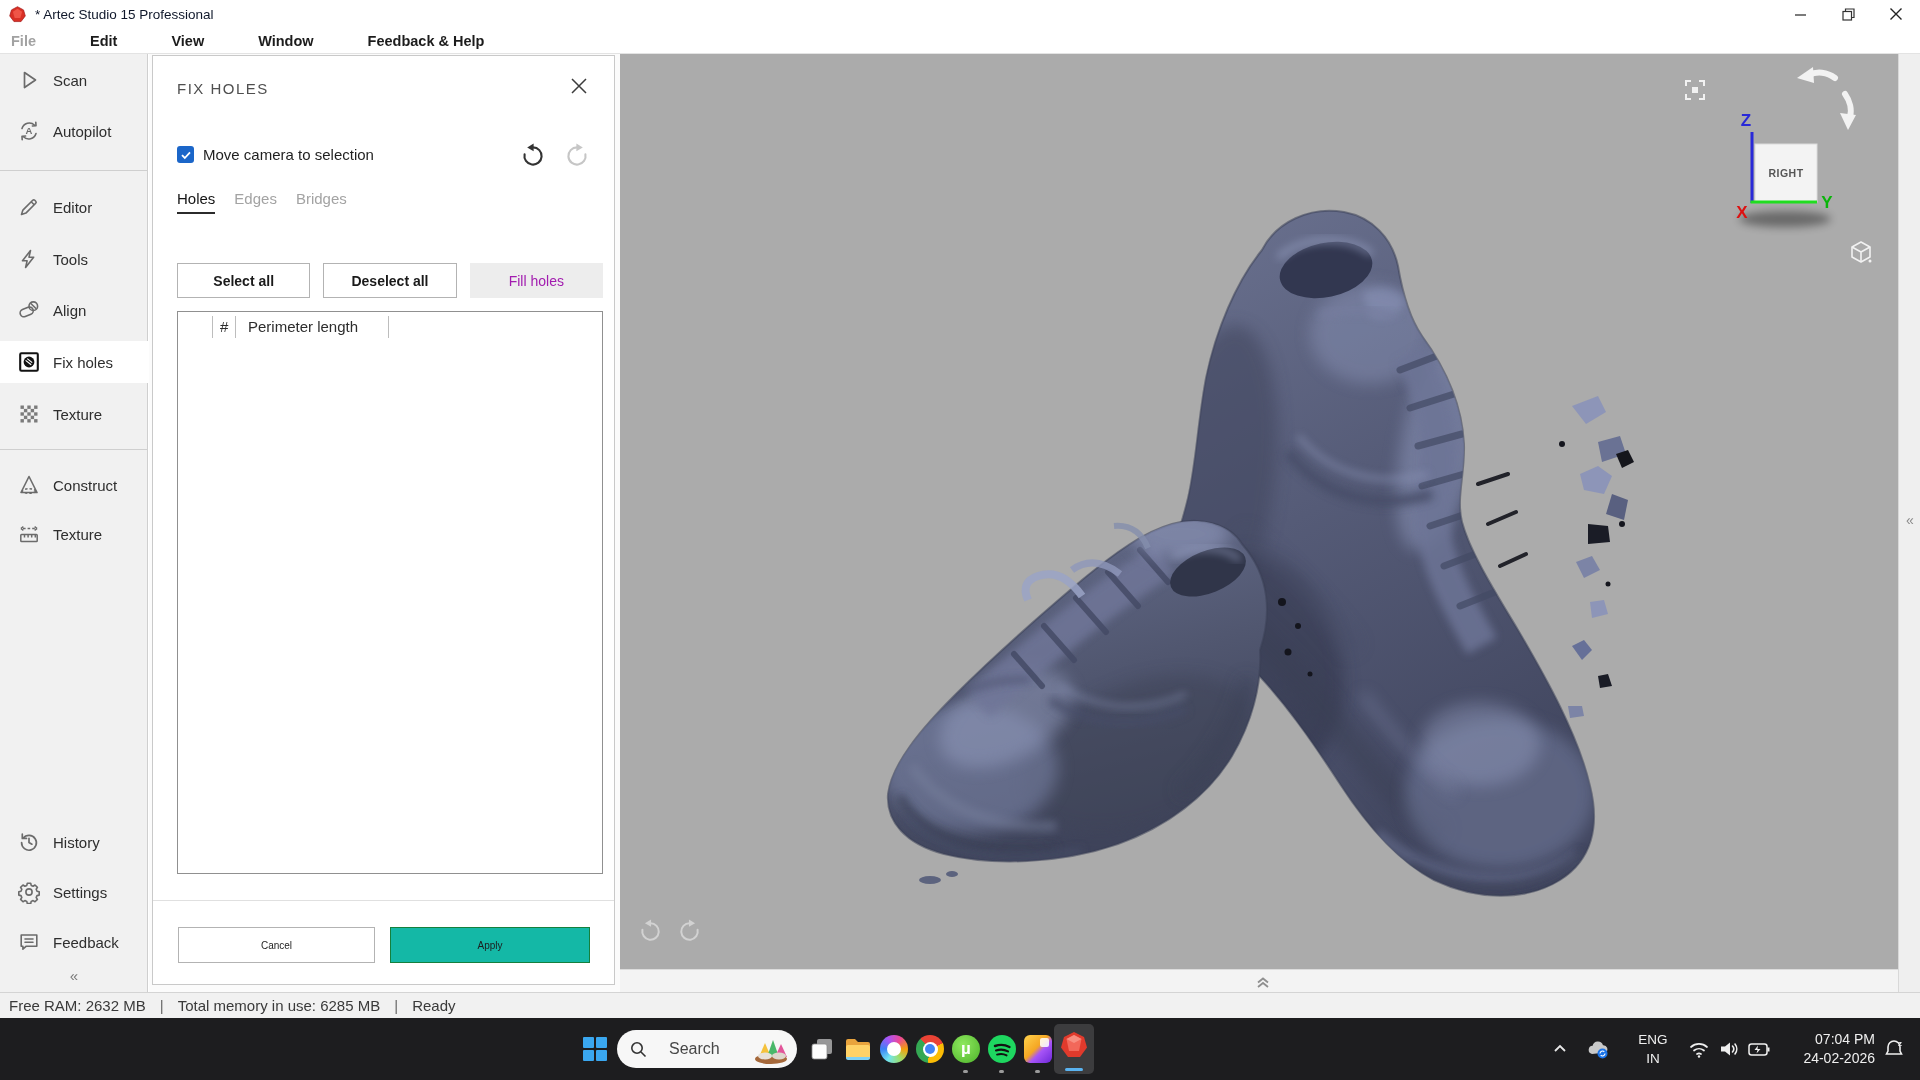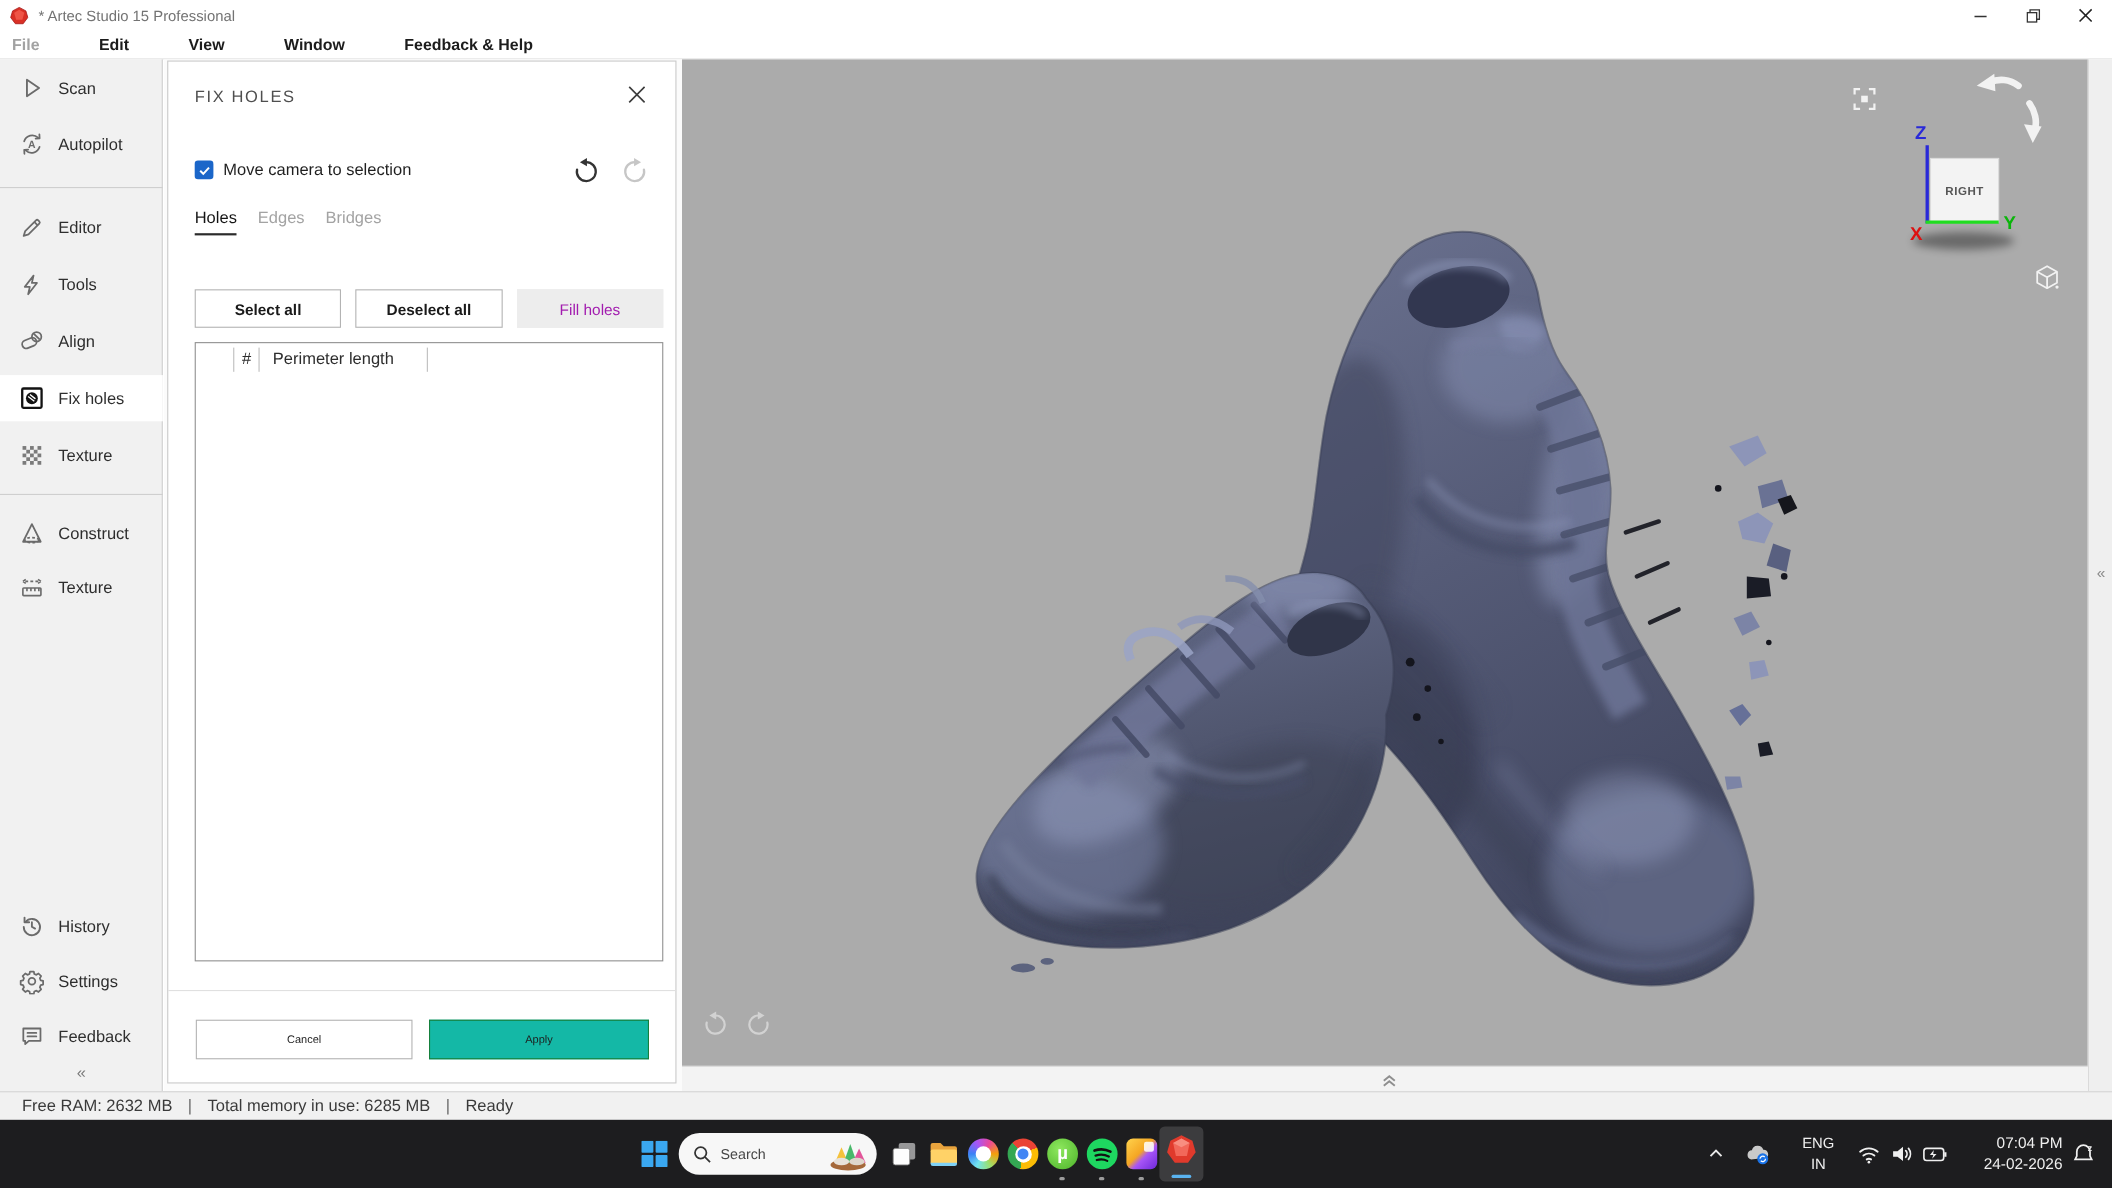--- a/index.html
+++ b/index.html
@@ -2,21 +2,21 @@
 <html><head>
 <meta charset="utf-8">
 <style>
   * { margin:0; padding:0; box-sizing:border-box; }
   html,body { width:1920px; height:1080px; overflow:hidden; font-family:"Liberation Sans",sans-serif; }
   .screen { position:relative; width:1920px; height:1080px; background:#fff; }
 
   
   .titlebar { position:absolute; left:0; top:0; width:1920px; height:28px; background:#fff; display:flex; align-items:center; }
   .titlebar .app-ic { width:17px; height:17px; margin-left:9px; }
-  .titlebar .ttl { margin-left:9px; font-size:13.5px; color:#737373; }
+  .titlebar .ttl { margin-left:9px; font-size:13.5px; color:#0f172a; }
   .win-controls { position:absolute; right:0; top:0; height:28px; display:flex; }
   .win-btn { width:48px; height:28px; display:flex; align-items:center; justify-content:center; }
 
   
   .menubar { position:absolute; left:0; top:28px; width:1920px; height:26px; background:#fff; display:flex; align-items:center; border-bottom:1px solid #e3e3e3;gap:36px; }
   .menu-item { font-size:14.5px; font-weight:bold; color:#1c1c1c; padding:0 9px; }
   .menu-item.dim { color:#a2a2a2; }
 
   
   .sidebar { position:absolute; left:0; top:54px; width:148px; height:938px; background:#f1f1f1; border-right:1px solid #cfcfcf; }
@@ -63,30 +63,30 @@
   .vp-ur { position:absolute; left:18px; top:864px; display:flex; gap:14px; }
   .vp-ur .ur { width:25px; height:25px; }
 
   .rightstrip { position:absolute; left:1898px; top:54px; width:22px; height:938px; background:#efefef; border-left:1px solid #d8d8d8; }
   .rs-collapse { position:absolute; top:458px; left:0; width:22px; text-align:center; color:#8a8a8a; font-size:14px; }
   .bottomstrip { position:absolute; left:620px; top:969px; width:1278px; height:23px; background:#f3f3f3; border-top:1px solid #dcdcdc; }
   .bs-handle { position:absolute; left:634px; top:2px; width:18px; height:18px; }
 
   
   .statusbar { position:absolute; left:0; top:992px; width:1920px; height:26px; background:#f1f1f1; border-top:1px solid #d4d4d4; display:flex; align-items:center; font-size:15px; color:#3a3a3a; }
-  .statusbar span { margin-left:20px; }
+  .statusbar span { margin-left:9px; }
   .statusbar .sep { color:#6a6a6a; margin-left:14px; }
   .statusbar .sep + span { margin-left:14px; }
 
   
   .taskbar { position:absolute; left:0; top:1018px; width:1920px; height:62px; background:#1d1d1f; }
   .tb-ic { position:absolute; top:17px; width:28px; height:28px; }
   .search-pill { position:absolute; left:617px; top:12px; width:180px; height:38px; background:#f7f7f7; border-radius:19px; display:flex; align-items:center; }
   .search-pill .sicon { width:17px; height:17px; margin-left:13px; }
-  .search-pill .stxt { margin-left:8px; font-size:13px; color:#474747; flex:1; }
+  .search-pill .stxt { margin-left:22px; font-size:16px; color:#474747; flex:1; }
   .search-pill .semoji { width:44px; height:32px; margin-right:4px; }
   .dot { position:absolute; top:52px; width:5px; height:3px; border-radius:2px; background:#9b9b9b; }
   .artec-slot { position:absolute; left:1054px; top:6px; width:40px; height:50px; background:#3c3c3e; border-radius:5px; }
   .artec-slot svg { position:absolute; left:6px; top:7px; width:28px; height:28px; }
   .artec-bar { position:absolute; left:11px; bottom:3px; width:18px; height:3px; border-radius:2px; background:#5ab3f0; }
   .tr-ic { position:absolute; top:19px; width:24px; height:24px; }
   .lang { position:absolute; left:1633px; top:12px; width:40px; text-align:center; color:#efefef; font-size:13.5px; line-height:19px; }
   .clock { position:absolute; left:1775px; top:12px; width:100px; text-align:right; color:#efefef; font-size:14px; line-height:19px; }
 </style>
 </head>

